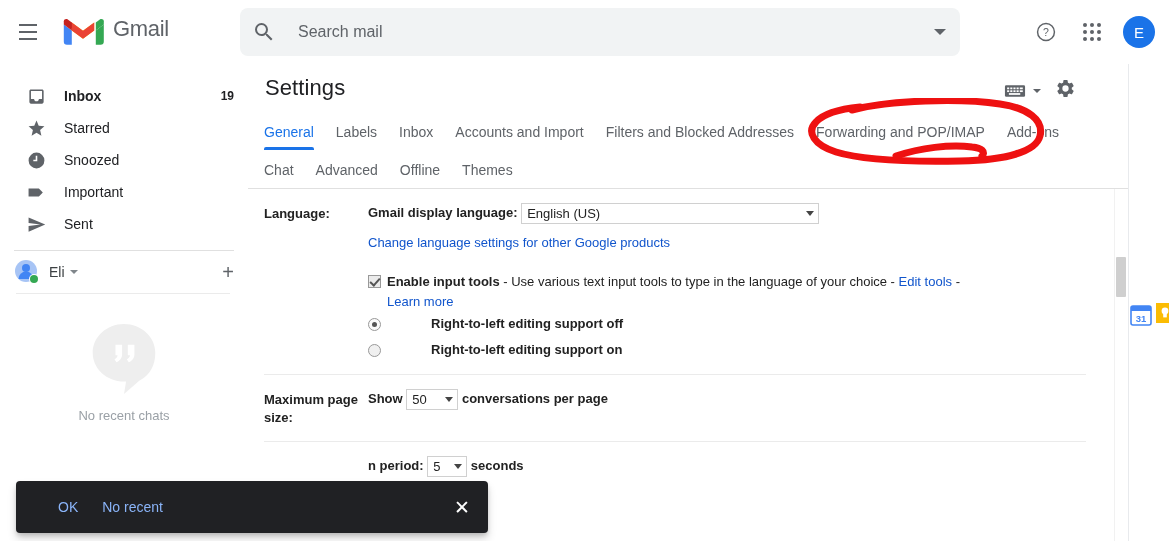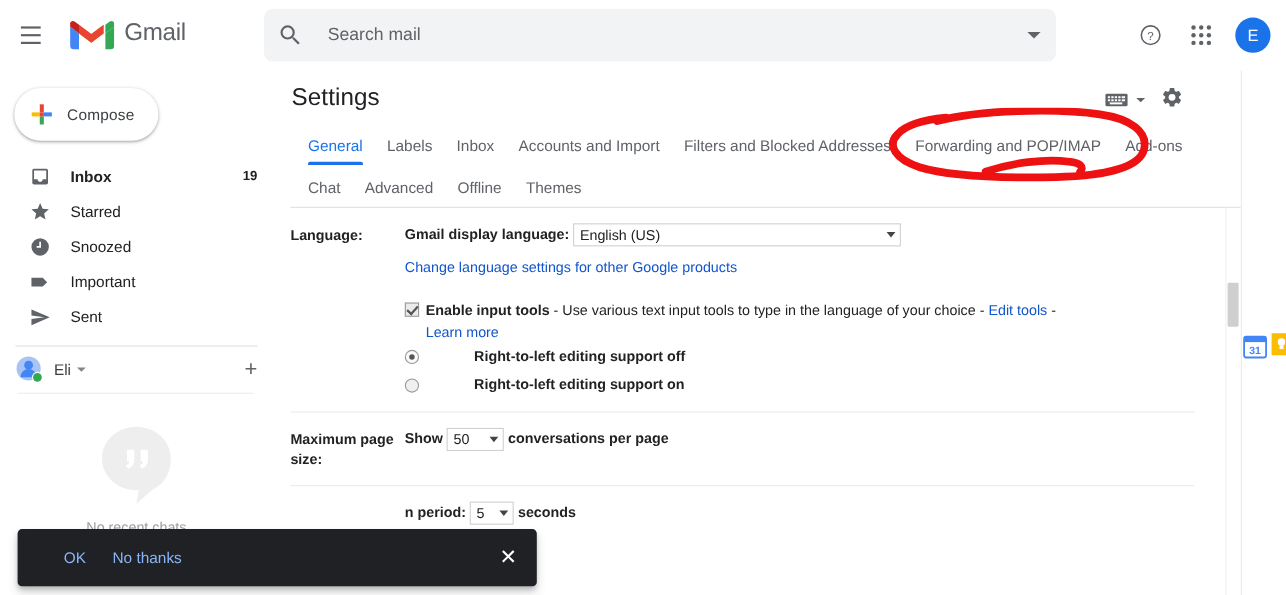--- a/index.html
+++ b/index.html
@@ -102,21 +102,21 @@
   .settings-title {
     position: absolute; left: 17px; top: 11px;
     font-size: 22px; color: #202124; font-weight: 400; letter-spacing: .1px; text-align: center;
   }
   .header-tools { position: absolute; right: 52px; top: 14px; display: flex; align-items: center; }
   .kb-icon { width: 22px; height: 14px; cursor: pointer; }
   .kb-caret { width: 0; height:0; border-left: 4px solid transparent; border-right: 4px solid transparent; border-top: 4px solid #5f6368; margin-left: 7px; cursor:pointer;}
   .gear-btn { margin-left: 14px; cursor: pointer; }
 
   .tabbar {
-    position: absolute; left: 16px; top: 50px; width: 880px;
+    position: absolute; left: 0; top: 50px; width: 880px;
     border-bottom: 1px solid #e0e0e0;
     padding: 0 16px 0 16px;
   }
   .tabrow { display: flex; align-items: flex-start; flex-wrap: wrap; }
   .tab {
     font-size: 14px; color: #5f6368; padding: 8px 0 8px 0; margin-right: 22px;
     cursor: pointer; position: relative; white-space: nowrap; line-height: 20px;
   }
   .tab.selected { color: #1a73e8; }
   .tab.selected::after {
@@ -273,30 +273,20 @@
             <i></i>
             <i></i>
             <i></i>
           </div>
       </div>
       <div class="avatar">E</div>
     </div>
   </div>
 
   <div class="sidebar">
-    <div class="compose">
-      <svg class="compose-plus" viewBox="0 0 24 24">
-        <rect x="10" y="2" width="4" height="8" fill="#ea4335"></rect>
-        <rect x="10" y="14" width="4" height="8" fill="#34a853"></rect>
-        <rect x="2" y="10" width="8" height="4" fill="#fbbc04"></rect>
-        <rect x="14" y="10" width="8" height="4" fill="#4285f4"></rect>
-        <rect x="10" y="10" width="4" height="4" fill="#ea4335"></rect>
-      </svg>
-      <span class="compose-label">Compose</span>
-    </div>
 
     <div class="navlist">
       <div class="navitem first">
         <span class="nv-ic">
           <svg width="19" height="19" viewBox="0 0 24 24">
               <path fill="#5f6368" d="M19 3H5c-1.1 0-2 .9-2 2v14c0 1.1.9 2 2 2h14c1.1 0 2-.9 2-2V5c0-1.1-.9-2-2-2zm0 12h-4c0 1.66-1.35 3-3 3s-3-1.34-3-3H5V5h14v10z"></path>
             </svg>
         </span>
         <span class="nv-lb">Inbox</span>
         <span class="nv-ct">19</span>
@@ -509,17 +499,17 @@
     <svg viewBox="0 0 250 70" width="250" height="70">
       <path d="M52 12 C90 2, 160 0, 200 6 C228 10, 244 22, 240 38
                C236 54, 205 62, 160 63 C110 64, 62 62, 36 54
                C14 47, 6 34, 16 24 C24 15, 40 11, 60 9" fill="none" stroke="#ee1111" stroke-width="7" stroke-linecap="round" stroke-linejoin="round"></path>
       <path d="M96 58 C120 50, 150 46, 172 49 C182 50, 186 54, 182 58" fill="none" stroke="#ee1111" stroke-width="7" stroke-linecap="round" stroke-linejoin="round"></path>
     </svg>
   </div>
 
   <div class="toast">
     <span class="toast-btn">OK</span>
-    <span class="toast-btn">No thanks</span>
+    <span class="toast-btn">No recent</span>
     <span class="toast-close">✕</span>
   </div>
 
 </div>
 
 </body></html>

